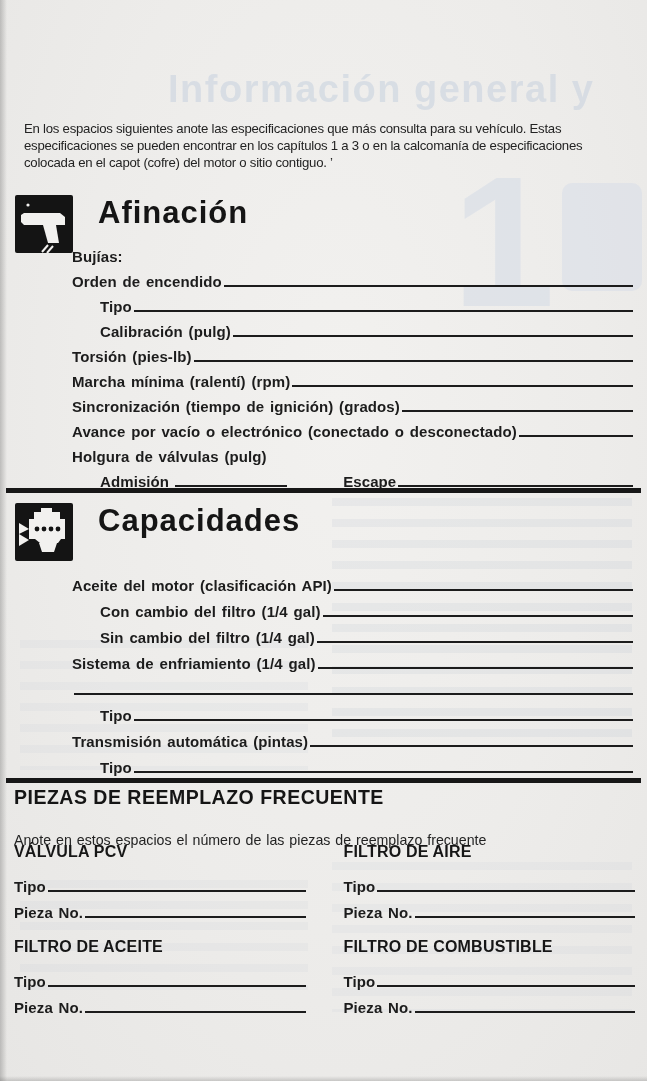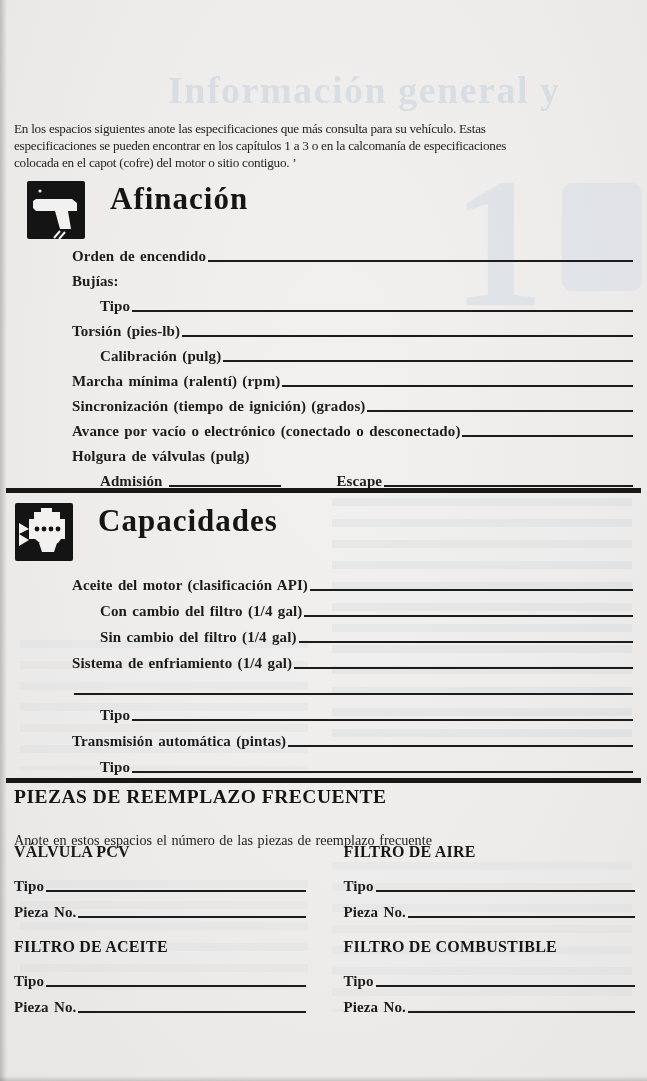--- a/index.html
+++ b/index.html
@@ -1,19 +1,19 @@
 <!DOCTYPE html>
 <html><head>
 <meta charset="utf-8">
 <style>
   html,body { margin:0; padding:0; background:#d8d7d5; }
   .page {
     position:relative; width:647px; height:1081px; overflow:hidden;
     background: radial-gradient(ellipse at 52% 38%, #f2f1ef 0%, #edecea 55%, #e7e6e4 100%);
-    font-family:Liberation Serif, serif; color:#1b1b1b;
+    font-family:Liberation Sans, sans-serif; color:#1b1b1b;
   }
   .edge-left  { position:absolute; left:0; top:0; bottom:0; width:7px;
     background:linear-gradient(90deg, rgba(70,70,70,.28), rgba(0,0,0,0)); }
   .edge-bottom{ position:absolute; left:0; right:0; bottom:0; height:5px;
     background:linear-gradient(0deg, rgba(70,70,70,.22), rgba(0,0,0,0)); }
 
   
   .ghost-heading { position:absolute; left:168px; top:68px; font-size:38px; font-weight:bold;
     color:#c7d1df; opacity:.55; letter-spacing:1.5px; white-space:nowrap; }
   .ghost-numeral { position:absolute; left:452px; top:150px; font-size:185px; font-weight:bold;
@@ -25,25 +25,25 @@
   .gp1 { left:332px; top:498px; width:300px; height:250px; }
   .gp2 { left:20px;  top:640px; width:288px; height:130px; opacity:.35; }
   .gp3 { left:332px; top:862px; width:300px; height:150px; opacity:.35; }
   .gp4 { left:20px;  top:880px; width:288px; height:110px; opacity:.3; }
 
   
   .title { position:absolute; left:14px; top:36px; width:625px; font-size:30px; font-weight:bold;
     line-height:38px; letter-spacing:-.2px; color:#141414; }
   .intro { position:absolute; left:14px; top:120px; width:625px; font-size:13.2px;
     line-height:17px; letter-spacing:-.25px; color:#232323; }
-  .intro div { white-space:nowrap; }
+  .intro div { white-space:nowrap;margin-left:10px; }
 
   
   .sec-head { position:absolute; left:15px; display:flex; align-items:flex-start; }
-  #afinacion-head  { top:181px;margin-left:12px; }
+  #afinacion-head  { top:195px; }
   #capacidades-head{ top:503px; }
   .sec-icon { width:58px; height:58px; flex:none; display:block; }
   .sec-title { font-size:31px; font-weight:bold; margin-left:25px; margin-top:2px;
     line-height:1; letter-spacing:1px; color:#151515; }
 
   .fields { position:absolute; left:72px; width:561px; }
   #afinacion-fields   { top:240px; }
   #capacidades-fields { top:568px; }
   .frow { display:flex; align-items:flex-end; height:25px; }
   #capacidades-fields .frow, .pblock .frow { height:26px; }
@@ -95,36 +95,36 @@
         <path d="M28 30 L41 30 L44 48 L33 48 Z" fill="#f2f1ef"></path>
         <line x1="33" y1="50" x2="27" y2="57" stroke="#f2f1ef" stroke-width="2"></line>
         <line x1="38" y1="51" x2="32" y2="58" stroke="#f2f1ef" stroke-width="2"></line>
       </svg>
     </span>
     <span class="sec-title">Afinación</span>
   </div>
 
   <div class="fields" id="afinacion-fields">
     <div class="frow">
+      <span class="lbl">Bujías:</span>
+    </div>
+    <div class="frow">
       <span class="lbl">Orden de encendido</span>
       <span class="line"></span>
     </div>
-    <div class="frow">
-      <span class="lbl">Bujías:</span>
-    </div>
     <div class="frow ind">
       <span class="lbl">Tipo</span>
       <span class="line"></span>
     </div>
+    <div class="frow ind">
+      <span class="lbl">Calibración (pulg)</span>
+      <span class="line"></span>
+    </div>
     <div class="frow">
       <span class="lbl">Torsión (pies-lb)</span>
-      <span class="line"></span>
-    </div>
-    <div class="frow ind">
-      <span class="lbl">Calibración (pulg)</span>
       <span class="line"></span>
     </div>
     <div class="frow">
       <span class="lbl">Marcha mínima (ralentí) (rpm)</span>
       <span class="line"></span>
     </div>
     <div class="frow">
       <span class="lbl">Sincronización (tiempo de ignición) (grados)</span>
       <span class="line"></span>
     </div>

